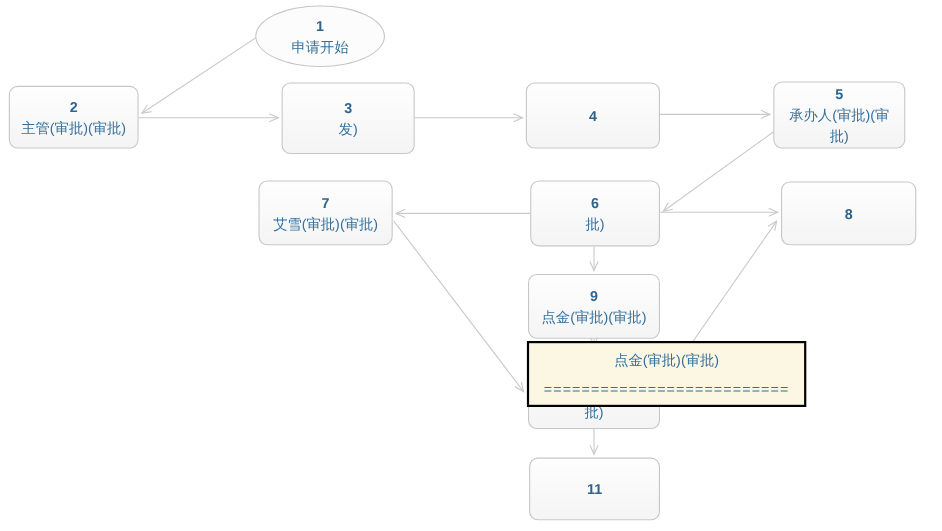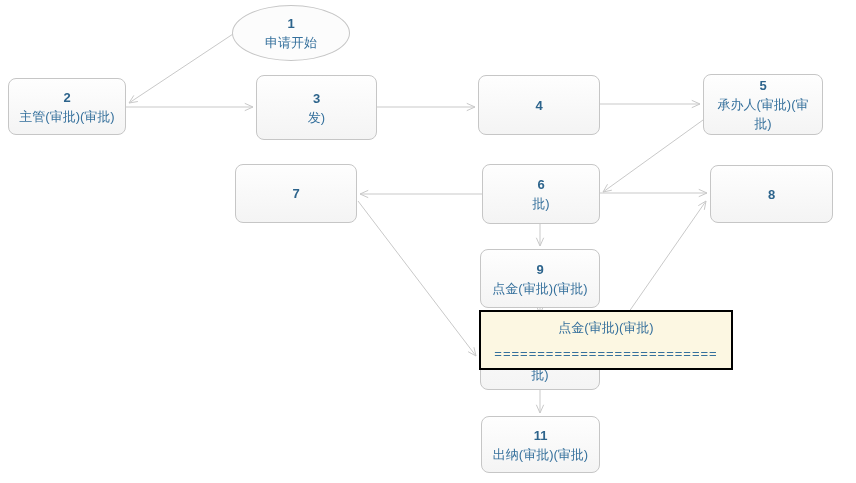--- a/index.html
+++ b/index.html
@@ -103,33 +103,33 @@
         <div class="num">5</div>
         <div class="line">承办人(审批)(审</div>
         <div class="line">批)</div>
       </div>
       <div class="node" style="left: 482px; top: 164px; width: 118px; height: 60px;">
         <div class="num">6</div>
         <div class="line">批)</div>
       </div>
       <div class="node" style="left: 235px; top: 164px; width: 122px; height: 59px;">
         <div class="num">7</div>
+        <div class="line">艾雪(审批)(审批)</div>
       </div>
       <div class="node" style="left: 710px; top: 165px; width: 123px; height: 58px;">
         <div class="num">8</div>
       </div>
       <div class="node" style="left: 480px; top: 249px; width: 120px; height: 59px;">
         <div class="num">9</div>
         <div class="line">点金(审批)(审批)</div>
       </div>
       <div class="node align-bottom" style="left: 480px; top: 315px; width: 120px; height: 75px;">
         <div class="line">批)</div>
       </div>
       <div class="node" style="left: 481px; top: 416px; width: 119px; height: 57px;">
         <div class="num">11</div>
-        <div class="line">出纳(审批)(审批)</div>
       </div>
     </div>
   <div id="tooltip" style="left: 479px; top: 310px; width: 254px; height: 60px;">
     <div class="title">点金(审批)(审批)</div>
     <div class="sep">==========================</div>
   </div>
 </div>
 
 </body></html>

